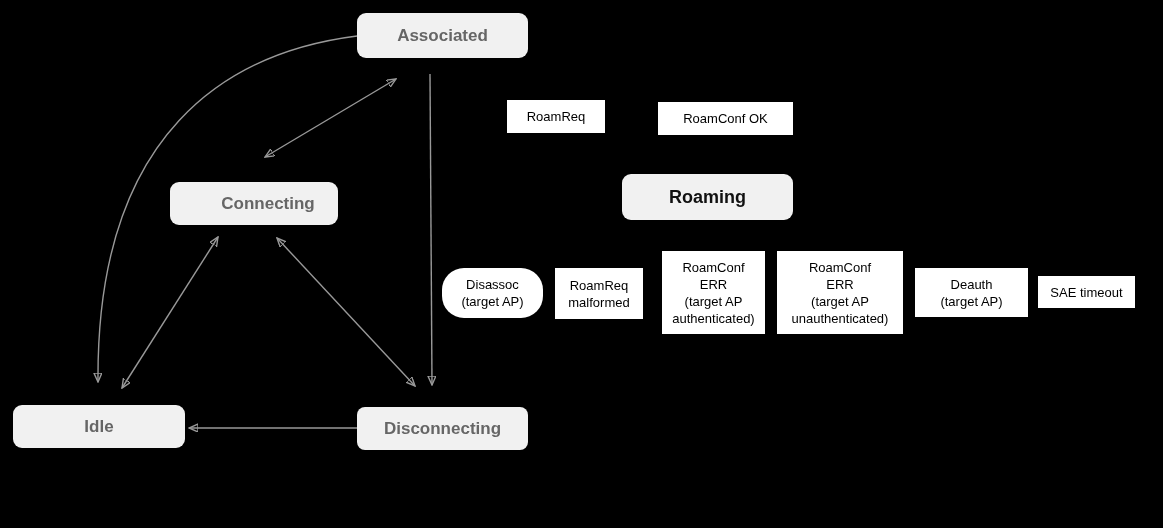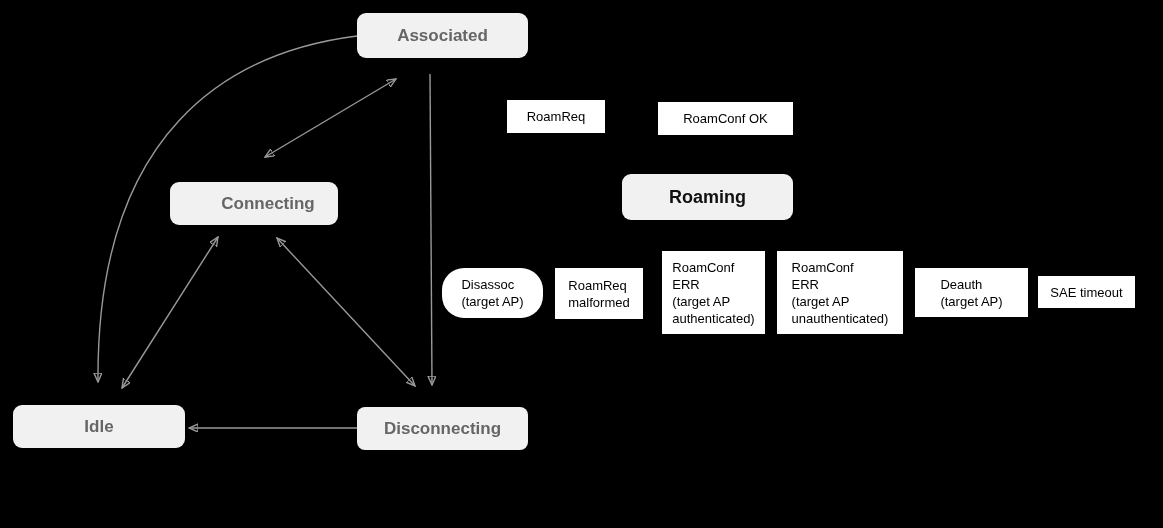--- a/index.html
+++ b/index.html
@@ -40,20 +40,21 @@
   }
   .state.roaming {
     color: var(--roaming-text);
     font-size: 18px;
   }
   .event {
     position: absolute;
     background: var(--event-fill);
     color: var(--event-text);
     display: flex; align-items: center; justify-content: center;
+    text-align: center;
     font-size: 13px;
     line-height: 17px;
     white-space: pre-line;
     padding: 2px 4px;
   }
   
   #state-associated    { left: 357px; top: 13px;  width: 171px; height: 45px; }
   #state-connecting    { left: 170px; top: 182px; width: 168px; height: 43px; padding-left: 28px; }
   #state-idle          { left: 13px;  top: 405px; width: 172px; height: 43px; }
   #state-disconnecting { left: 357px; top: 407px; width: 171px; height: 43px; border-radius: 8px; }

